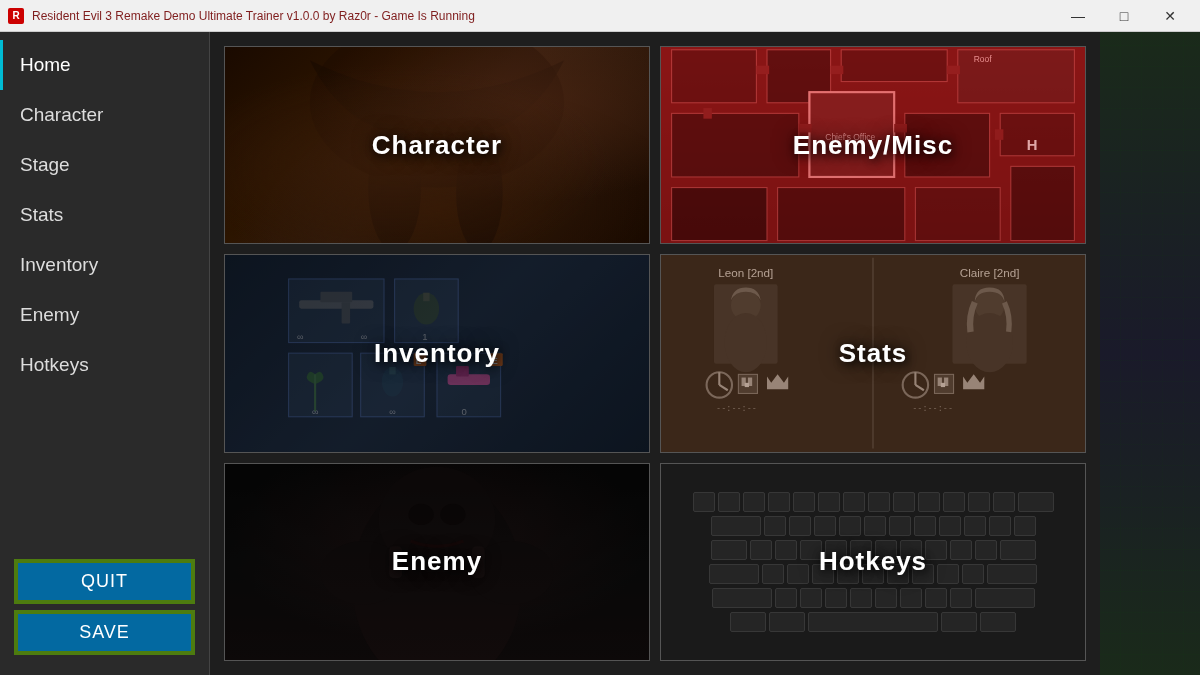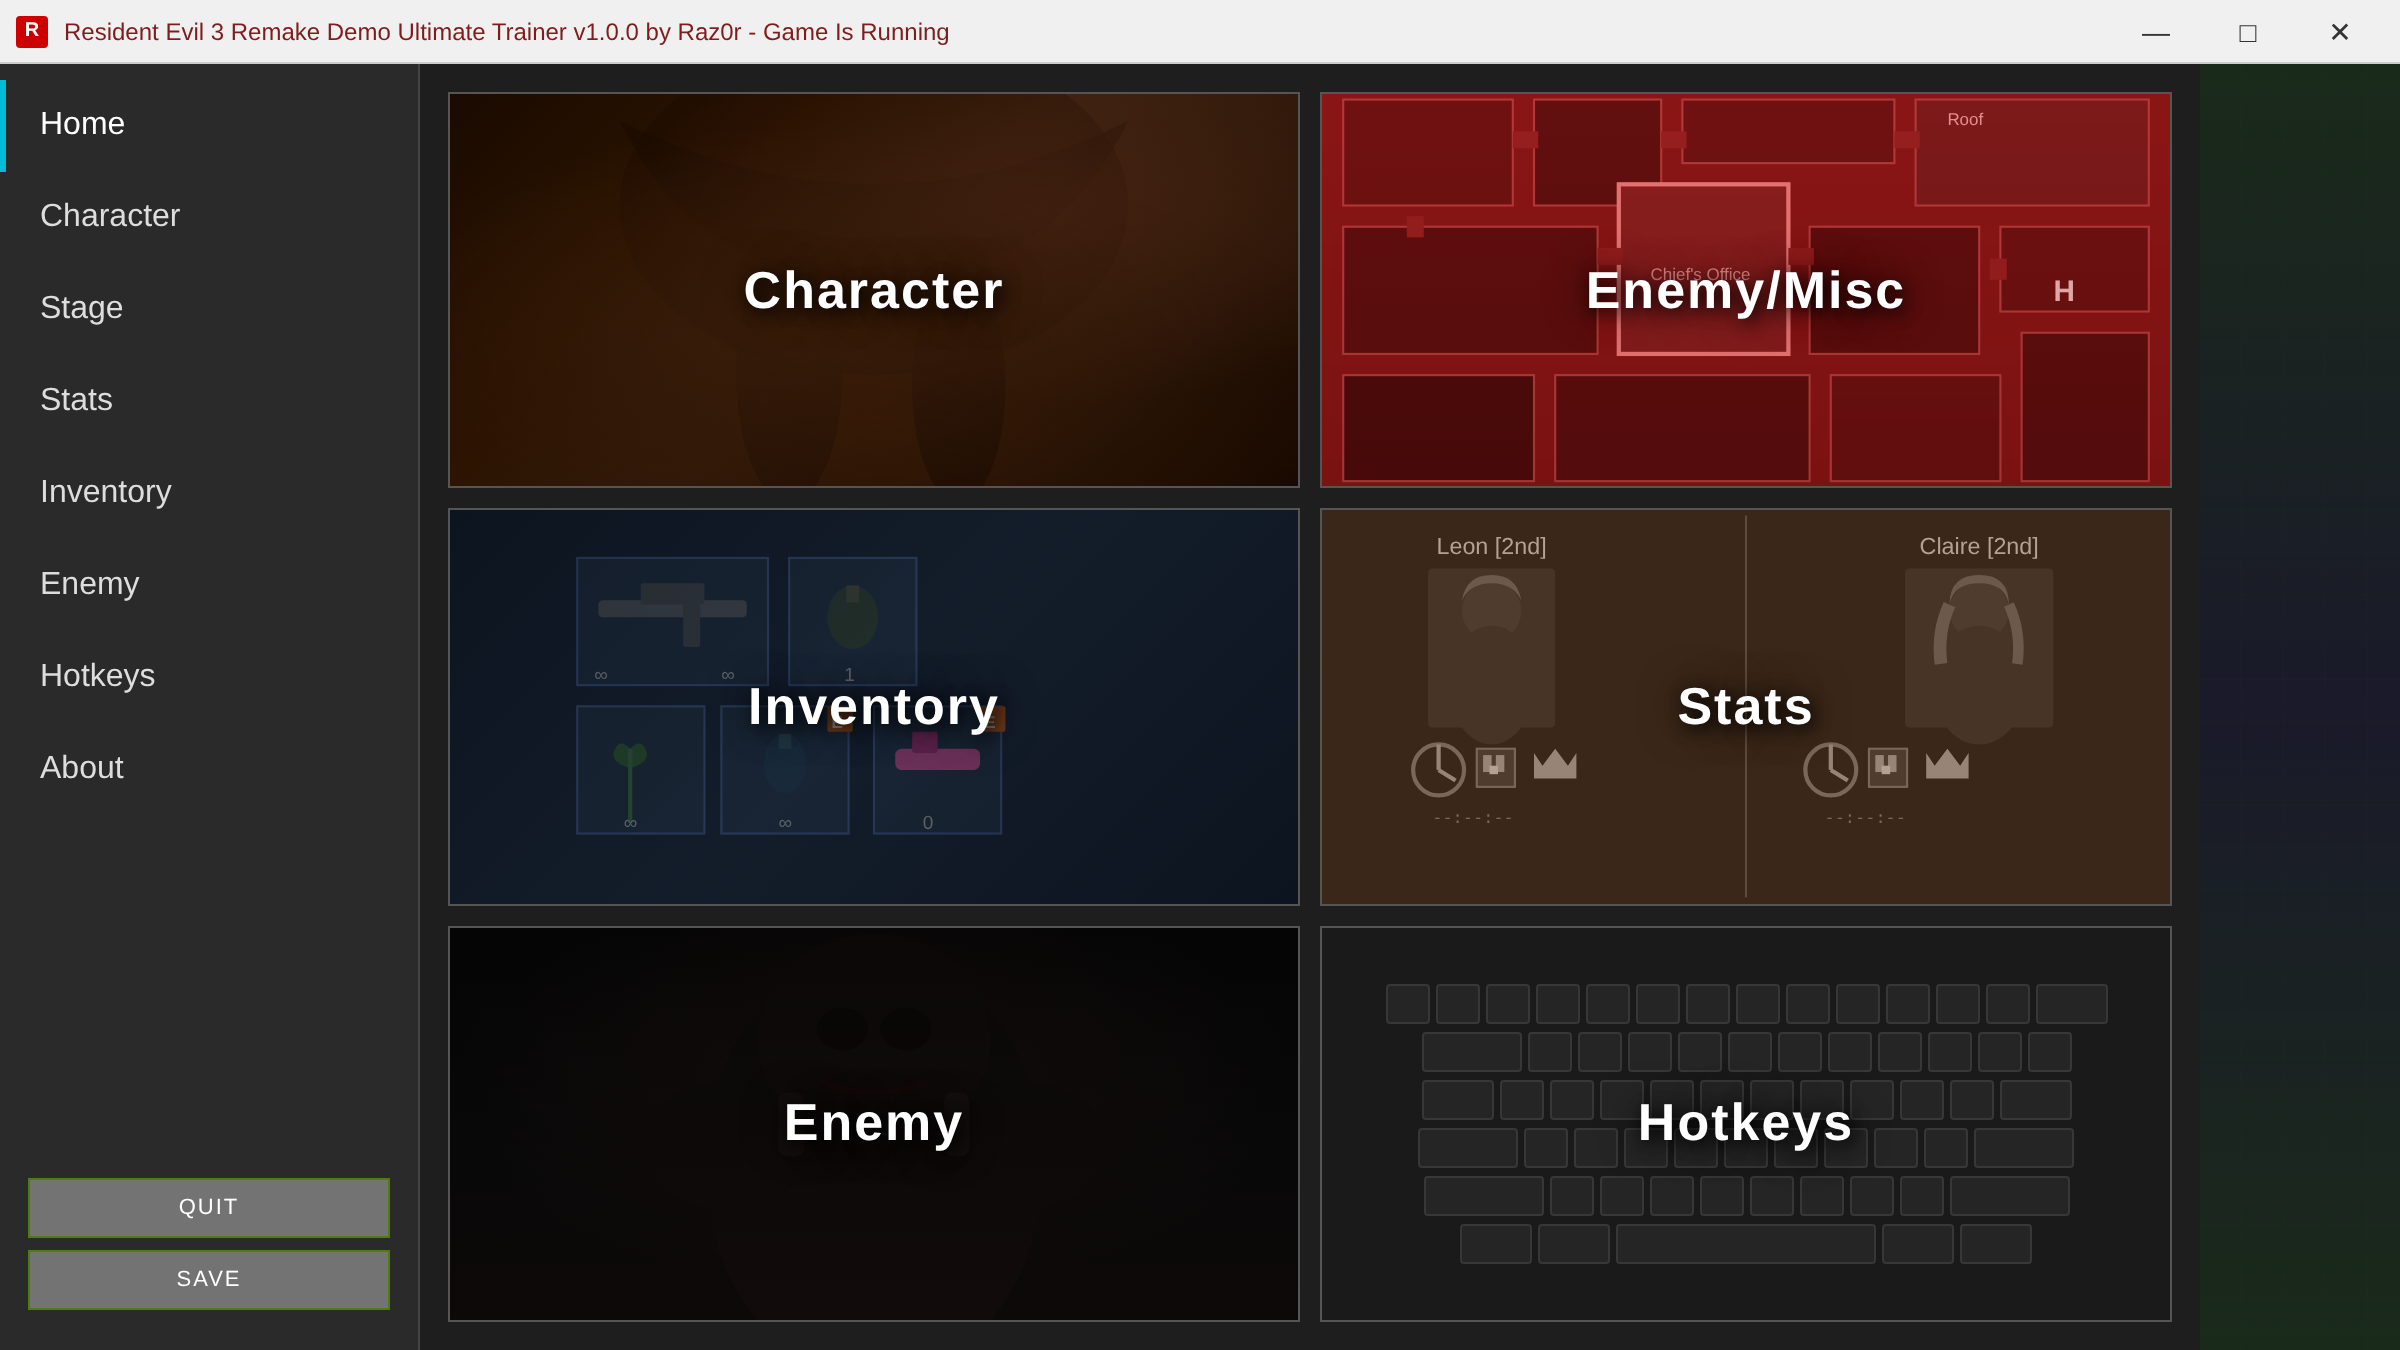--- a/index.html
+++ b/index.html
@@ -78,21 +78,21 @@
     }
     .sidebar-nav {
       flex: 1;
       display: flex;
       flex-direction: column;
       padding: 8px 0;
     }
     .sidebar-item {
       padding: 14px 20px;
       color: #ddd;
-      font-size: 16px;
+      font-size: 19px;
       cursor: pointer;
       position: relative;
     }
     .sidebar-item.active {
       color: #fff;
       font-weight: 500;
     }
     .sidebar-item.active::before {
       content: '';
       position: absolute;
@@ -103,25 +103,25 @@
       background: #00bcd4;
     }
     .sidebar-buttons {
       padding: 10px 14px;
       display: flex;
       flex-direction: column;
       gap: 6px;
       margin-bottom: 10px;
     }
     .sidebar-action-btn {
-      background: #737373;
-      border: 1px solid #4d7c0f;
+      background: #0369a1;
+      border: 4px solid #4d7c0f;
       color: #fff;
       padding: 8px;
-      font-size: 11px;
+      font-size: 18px;
       cursor: pointer;
       text-align: center;
       letter-spacing: 1px;
     }
 
     
     .content-area {
       flex: 1;
       background: #1e1e1e;
       padding: 14px;
@@ -282,21 +282,20 @@
 
   <div class="sidebar">
     <nav class="sidebar-nav">
       <div class="sidebar-item active">Home</div>
       <div class="sidebar-item">Character</div>
       <div class="sidebar-item">Stage</div>
       <div class="sidebar-item">Stats</div>
       <div class="sidebar-item">Inventory</div>
       <div class="sidebar-item">Enemy</div>
       <div class="sidebar-item">Hotkeys</div>
-      <div class="sidebar-item">About</div>
     </nav>
     <div class="sidebar-buttons">
       <button class="sidebar-action-btn">QUIT</button>
       <button class="sidebar-action-btn">SAVE</button>
     </div>
   </div>
 
   <div class="content-area">
 
     <div class="tile tile-character">

